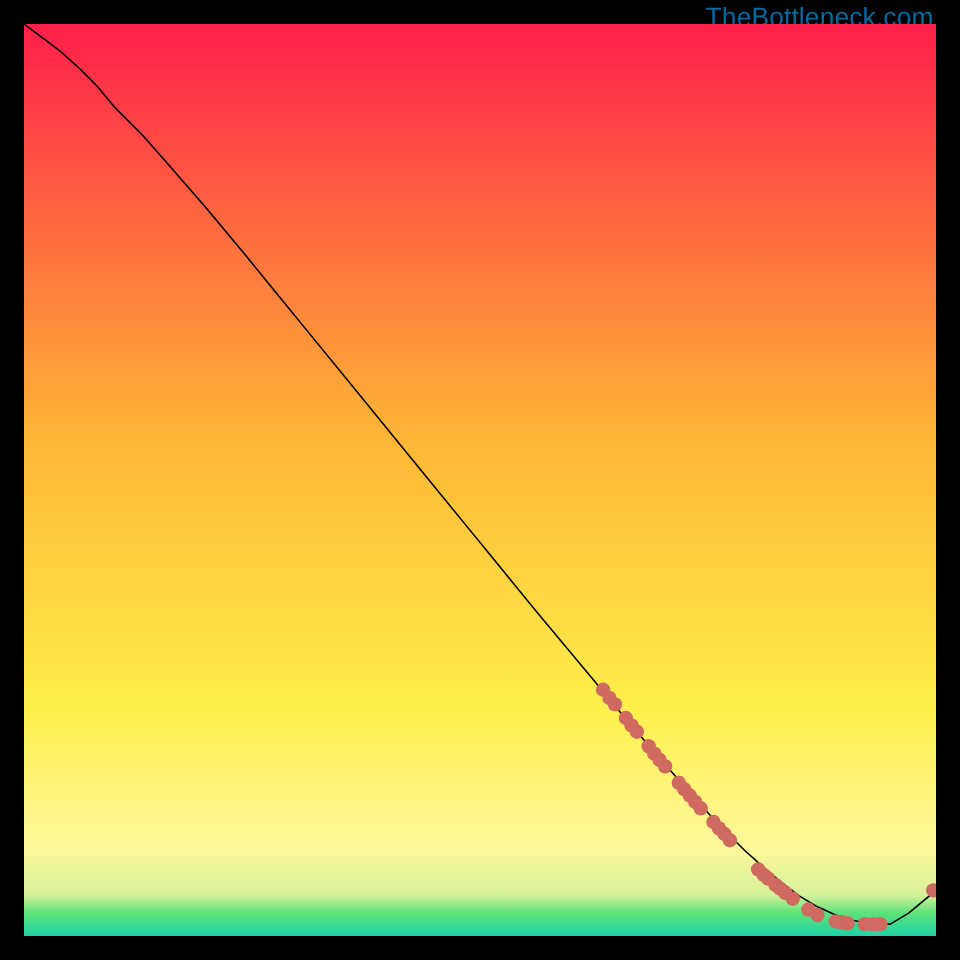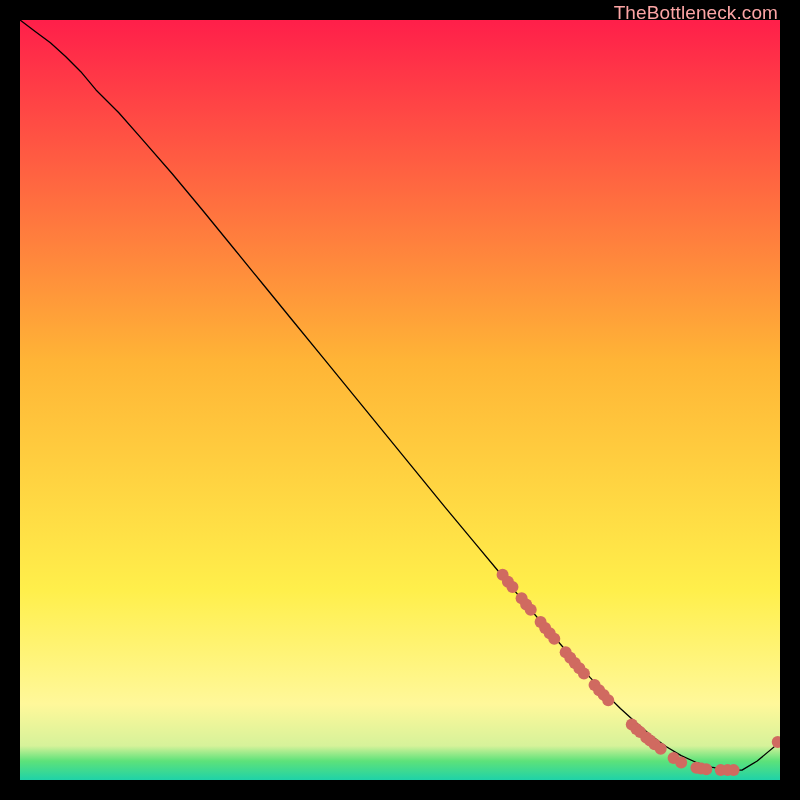--- a/index.html
+++ b/index.html
@@ -15,22 +15,22 @@
     left: 20px;
     top: 20px;
     width: 760px;
     height: 760px;
   }
   .attribution {
     position: absolute;
     right: 22px;
     top: 2px;
     font-family: Arial, Helvetica, sans-serif;
-    font-size: 19px;
-    color: #fca5a5;
+    font-size: 22px;
+    color: #0369a1;
     font-weight: 500;
     letter-spacing: 0.1px;
   }
   .chart-svg {
     position: absolute;
     left: 0;
     top: 0;
     width: 760px;
     height: 760px;
     display: block;

